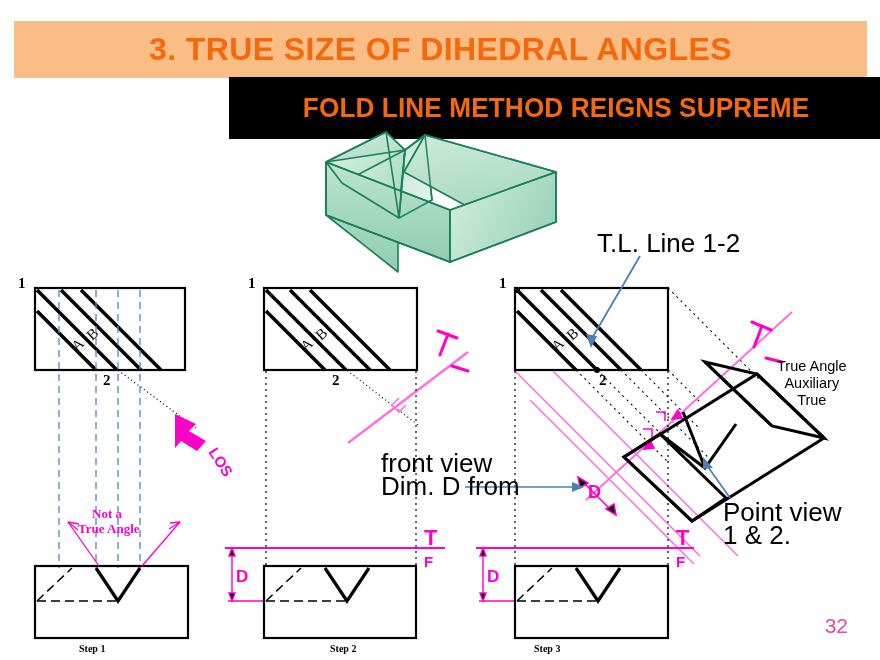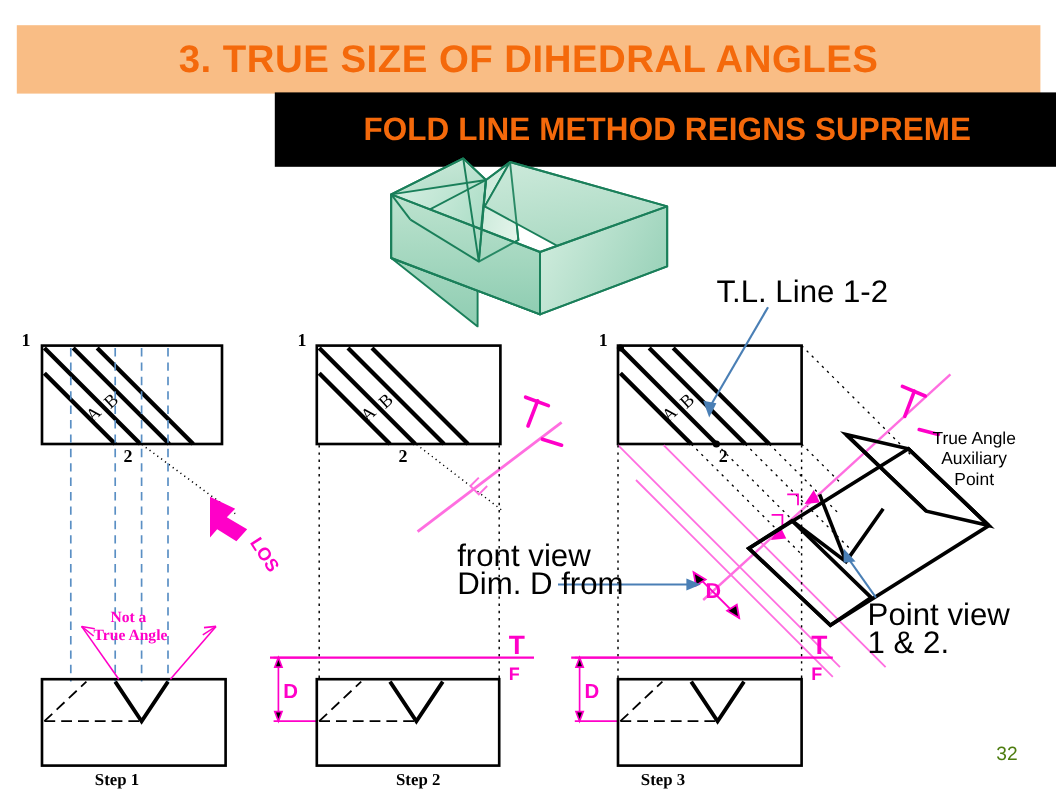--- a/index.html
+++ b/index.html
@@ -28,30 +28,30 @@
     background:#000000;
   }
   #subtitle-banner .txt{
     color:#f4690b;font-weight:bold;font-size:27px;letter-spacing:.1px;
     white-space:nowrap;transform:scaleX(.97);
   }
 
   
   #page-number{
     position:absolute;right:32px;bottom:22px;
-    color:#4d7c0f;font-size:16px;
+    color:#ec4899;font-size:21px;
   }
 
   
   .callout{position:absolute;color:#000;font-size:26px;line-height:23px;}
   #tl-label{left:597px;top:232px;}
   #dim-label{left:381px;top:452px;}
   #aux-label{left:777px;top:358px;font-size:14.5px;line-height:17px;text-align:center;}
   #pv-label{left:723px;top:501px;}
-  .steplabel{position:absolute;font-size:14px;font-weight:bold;color:#000;
+  .steplabel{position:absolute;font-size:10px;font-weight:bold;color:#000;
              font-family:"Liberation Serif",serif;}
   #step1-label{left:79px;top:643px;}
   #step2-label{left:330px;top:643px;}
   #step3-label{left:534px;top:643px;font-family:Liberation Serif, serif;}
 
   svg{position:absolute;left:0;top:0;overflow:visible;}
 </style>
 </head>
 <body>
 
@@ -346,21 +346,21 @@
   <div class="callout" id="tl-label">T.L. Line 1-2</div>
 
   <div class="callout" id="dim-label">
     <div>front view</div>
     <div>Dim. D from</div>
   </div>
 
   <div class="callout" id="aux-label">
     <div>True Angle</div>
     <div>Auxiliary</div>
-    <div>Point</div>
+    <div>True</div>
   </div>
 
   <div class="callout" id="pv-label">
     <div>Point view</div>
     <div>1 &amp; 2.</div>
   </div>
 
   <div class="steplabel" id="step1-label">Step 1</div>
   <div class="steplabel" id="step2-label">Step 2</div>
   <div class="steplabel" id="step3-label">Step 3</div>

